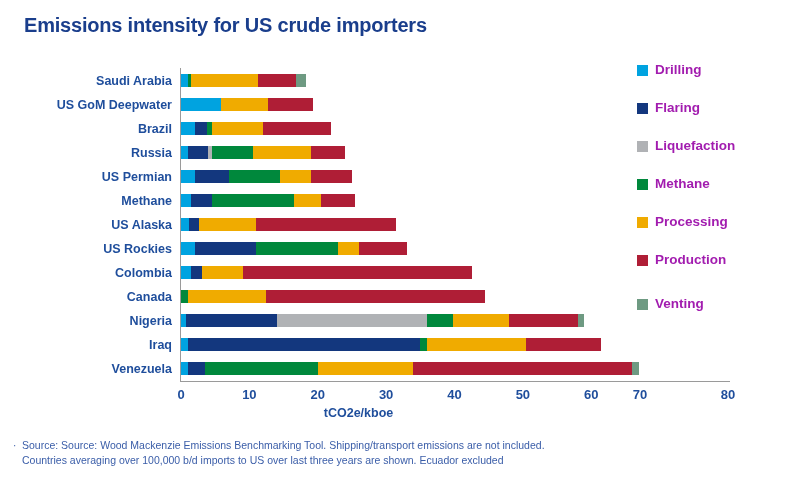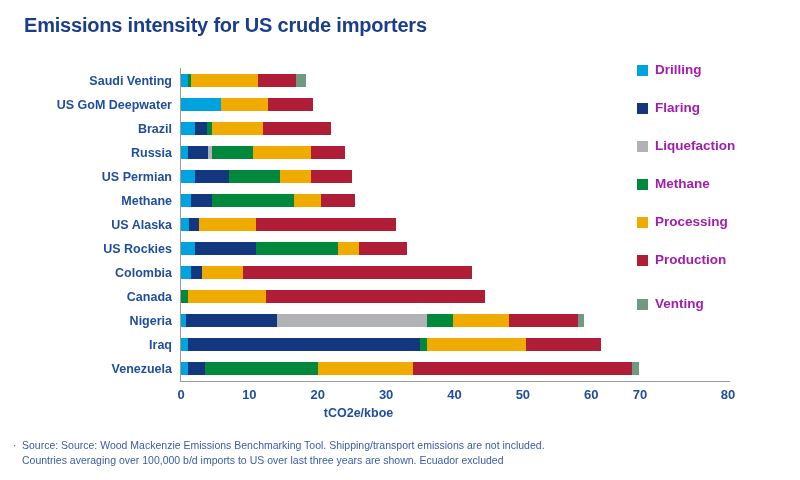--- a/index.html
+++ b/index.html
@@ -157,21 +157,21 @@
 </style>
 </head>
 <body>
 
 <div id="page-title">Emissions intensity for US crude importers</div>
 
 <div id="axis-line-y"></div>
 <div id="axis-line-x"></div>
 
 <div id="cat-labels">
-    <div class="cat-label" style="top: 6.53846px;">Saudi Venting</div>
+    <div class="cat-label" style="top: 6.53846px;">Saudi Arabia</div>
     <div class="cat-label" style="top: 30.6154px;">US GoM Deepwater</div>
     <div class="cat-label" style="top: 54.6923px;">Brazil</div>
     <div class="cat-label" style="top: 78.7692px;">Russia</div>
     <div class="cat-label" style="top: 102.846px;">US Permian</div>
     <div class="cat-label" style="top: 126.923px;">Methane</div>
     <div class="cat-label" style="top: 151px;">US Alaska</div>
     <div class="cat-label" style="top: 175.077px;">US Rockies</div>
     <div class="cat-label" style="top: 199.154px; padding-left: 24px;">Colombia</div>
     <div class="cat-label" style="top: 223.231px;">Canada</div>
     <div class="cat-label" style="top: 247.308px;">Nigeria</div>

